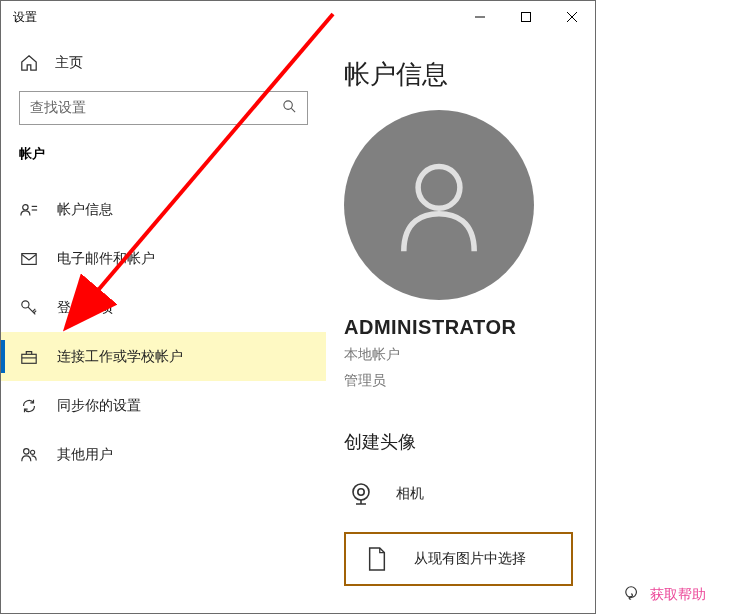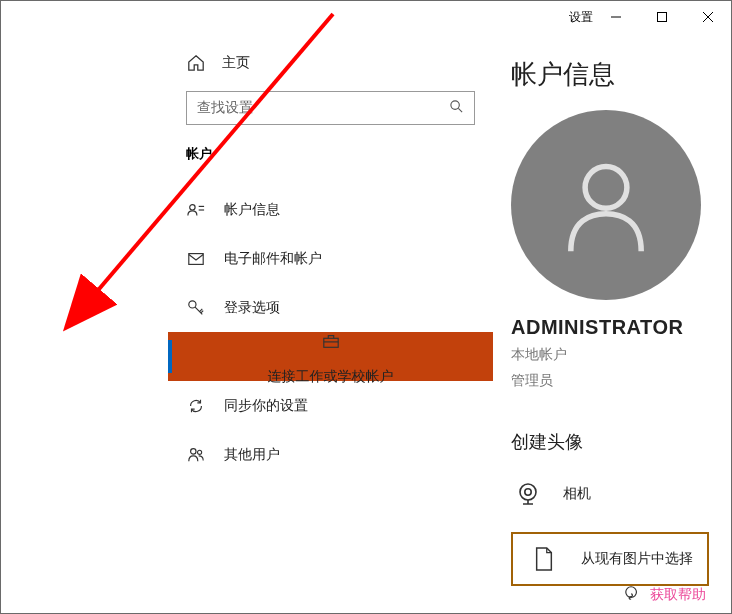--- a/index.html
+++ b/index.html
@@ -1,35 +1,35 @@
 <!DOCTYPE html>
 <html><head>
 <meta charset="utf-8">
 <style>
 * { margin: 0; padding: 0; box-sizing: border-box; font-family: "Microsoft YaHei", "Segoe UI", sans-serif; }
 body { background: #fff; width: 732px; height: 614px; overflow: hidden; position: relative; }
-.window { border: 1px solid #6a6a6a; width: 732px; height: 614px; display: flex; flex-direction: column; align-items: flex-end; }
+.window { border: 1px solid #6a6a6a; width: 596px; height: 614px; display: flex; flex-direction: column; }
 .titlebar { height: 32px; display: flex; align-items: center; padding-left: 12px; }
 .titlebar-title { font-size: 12px; color: #000; }
 .titlebar-controls { margin-left: auto; display: flex; }
 .titlebar-btn { width: 46px; height: 32px; display: flex; align-items: center; justify-content: center; }
 .titlebar-btn svg { width: 12px; height: 12px; }
 .content { flex: 1; display: flex; overflow: hidden; }
 .sidebar { width: 325px; display: flex; flex-direction: column; padding-top: 14px; }
 .sidebar-top { padding: 0 18px; }
 .home-row { display: flex; align-items: center; gap: 16px; padding: 6px 0 18px 0; }
 .home-icon { display: flex; align-items: center; justify-content: center; width: 20px; height: 20px; }
 .home-label { font-size: 14px; color: #222; }
 .search-box { border: 1px solid #999; height: 34px; display: flex; align-items: center; padding: 0 10px; color: #666; margin-bottom: 20px; }
 .search-input { flex: 1; font-size: 14px; color: #666; }
 .search-icon { color: #333; }
 .section-label { font-size: 13px; font-weight: 600; color: #000; margin-bottom: 22px; }
 .nav-list { display: flex; flex-direction: column; }
 .nav-item { display: flex; align-items: center; gap: 18px; height: 49px; padding: 0 18px; position: relative; }
-.nav-item.selected { background: #c2410c; flex-direction: column; }
+.nav-item.selected { background: #fef9c3; }
 .nav-item.selected::before { content: ""; position: absolute; left: 0; top: 8px; bottom: 8px; width: 4px; background: #0067c0; }
 .nav-icon { width: 20px; height: 20px; display: flex; align-items: center; justify-content: center; color: #333; }
 .nav-label { font-size: 14px; color: #222; }
 .main { flex: 1; padding: 24px 22px 0 18px; overflow: hidden; }
 .page-title { font-size: 26px; color: #222; margin-bottom: 18px; }
 .avatar { width: 190px; height: 190px; border-radius: 50%; background: #808080; display: flex; align-items: center; justify-content: center; margin-top: 2px; }
 .avatar svg { width: 110px; height: 110px; }
 .username { font-size: 20px; font-weight: 600; color: #222; margin-top: 16px; letter-spacing: 0.5px; }
 .subtext { font-size: 14px; color: #777; margin-top: 6px; line-height: 1.4; }
 .section-heading { font-size: 18px; color: #222; margin-top: 40px; margin-bottom: 20px; }

